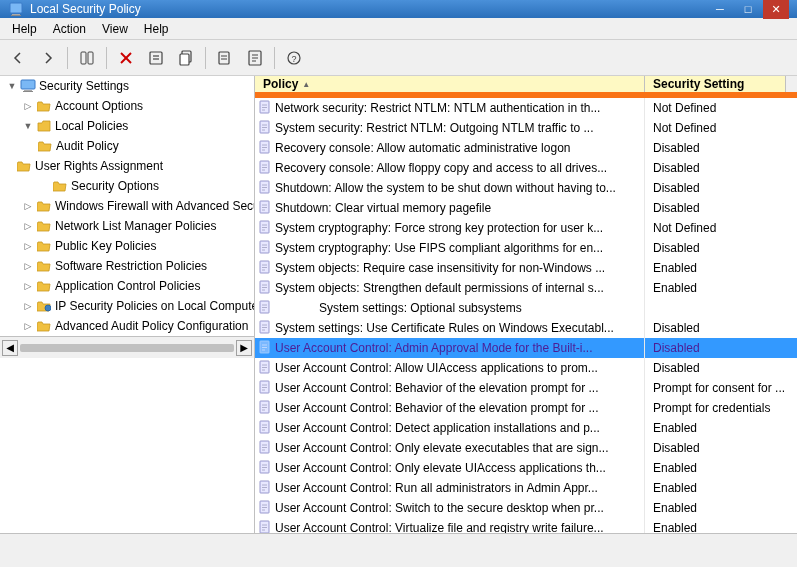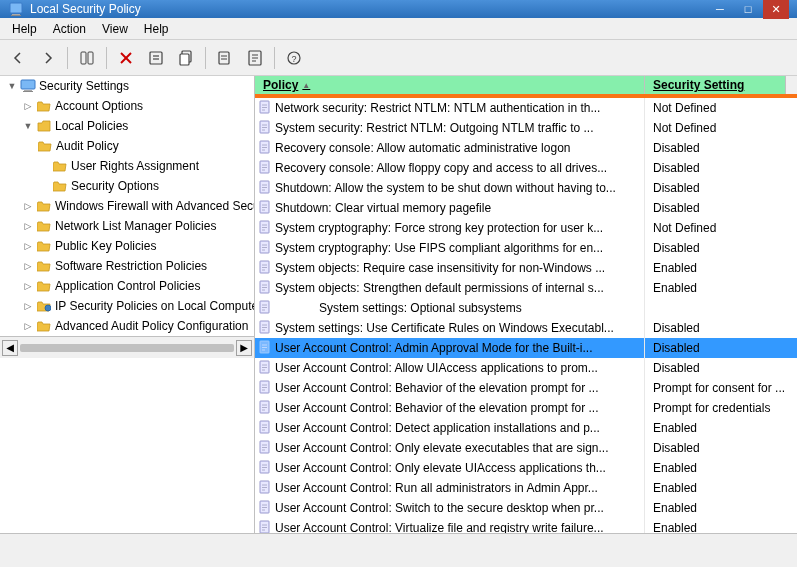--- a/index.html
+++ b/index.html
@@ -151,25 +151,24 @@
       flex: 1;
       background: white;
       overflow: hidden;
       display: flex;
       flex-direction: column;
     }
 
     
     .table-header {
       display: flex;
-      background: #86efac;
-      border-bottom: 4px solid #f97316;
+      background: #fef9c3;
+      border-bottom: 6px solid #f97316;
       height: 22px;
       flex-shrink: 0;
-      text-decoration: underline;
     }
     .col-policy {
       width: 390px;
       padding: 3px 8px;
       font-size: 12px;
       font-weight: 600;
       border-right: 1px solid #c0c0c0;
       display: flex;
       align-items: center;
       gap: 4px;
@@ -191,21 +190,21 @@
     .table-body {
       overflow-y: auto;
       flex: 1;
     }
     .table-row {
       display: flex;
       height: 20px;
       border-bottom: none;
       cursor: pointer;
     }
-    .table-row.selected { background: #3399ff; color: #000000; }
+    .table-row.selected { background: #3399ff; color: #4c1d95; }
     .cell-policy {
       width: 390px;
       padding: 2px 4px;
       font-size: 12px;
       white-space: nowrap;
       overflow: hidden;
       text-overflow: ellipsis;
       display: flex;
       align-items: center;
       gap: 3px;
@@ -371,21 +370,21 @@
         </div>
         <div class="tree-item" style="padding-left: 21px;">
           <span class="tree-expander"></span>
           <span class="tree-icon">
             <svg width="14" height="12" viewBox="0 0 14 12">
               <path d="M0 4 L1 2 L5 2 L6 4 L13 4 L12 11 L0 11 Z" fill="#f0c040" stroke="#c89820" stroke-width="0.8"></path>
             </svg>
           </span>
           <span class="tree-label">Audit Policy</span>
         </div>
-        <div class="tree-item" style="padding-left: 36px;">
+        <div class="tree-item" style="">
           <span class="tree-expander"></span>
           <span class="tree-icon">
             <svg width="14" height="12" viewBox="0 0 14 12">
               <path d="M0 4 L1 2 L5 2 L6 4 L13 4 L12 11 L0 11 Z" fill="#f0c040" stroke="#c89820" stroke-width="0.8"></path>
             </svg>
           </span>
           <span class="tree-label">User Rights Assignment</span>
         </div>
         <div class="tree-item" style="padding-left: 36px;">
           <span class="tree-expander"></span>

